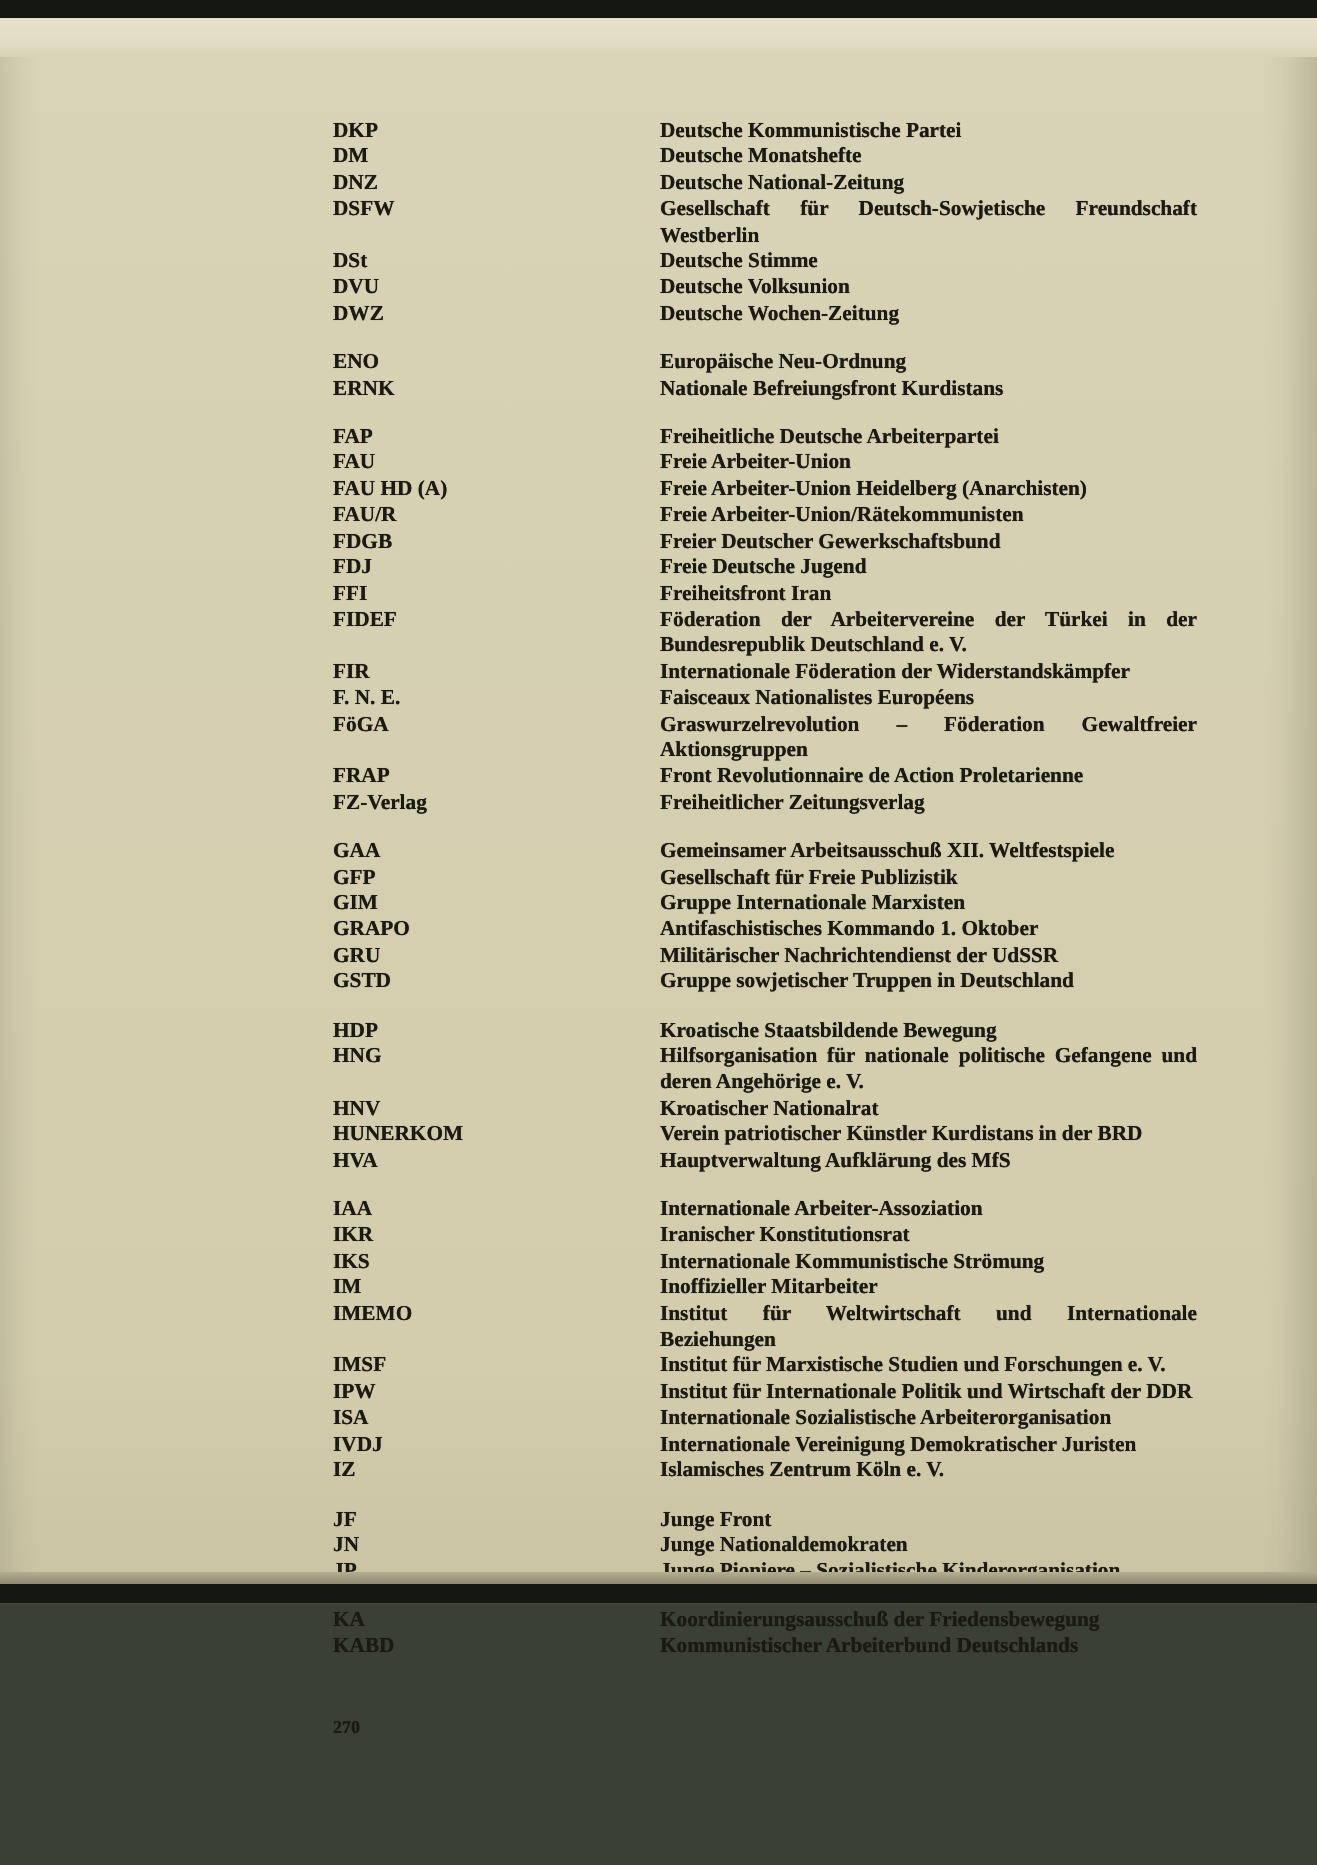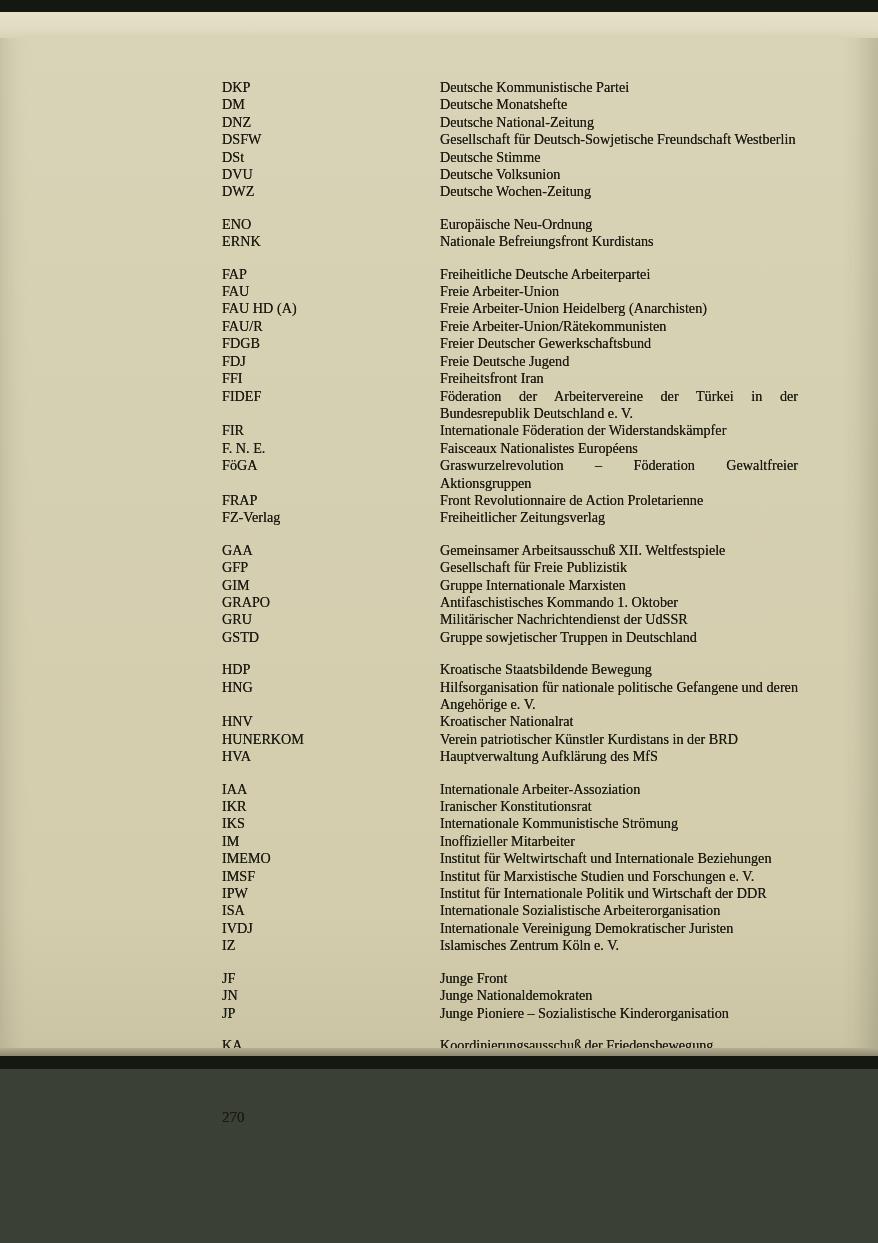--- a/index.html
+++ b/index.html
@@ -12,20 +12,21 @@
     height: 1243px;
     overflow: hidden;
     font-family: "Liberation Serif", serif;
   }
   .scan-page {
     position: relative;
     width: 878px;
     height: 1069px;
     background: linear-gradient(180deg, #d9d4b8 0%, #d6d0b2 40%, #d3cdae 85%, #c9c3a4 100%);
     box-shadow: inset -14px 0 22px rgba(60,60,40,0.18), inset 10px 0 18px rgba(60,60,40,0.10);
+    font-weight: bold;
   }
   .edge-top {
     position: absolute;
     top: 0; left: 0; right: 0;
     height: 12px;
     background: #151810;
   }
   .band-top {
     position: absolute;
     top: 12px; left: 0; right: 0;
@@ -65,22 +66,22 @@
   .def {
     flex: 1 1 auto;
     text-align: justify;
     hyphens: auto;
     margin-left: 40px;
     -webkit-hyphens: auto;
   }
   .page-number {
     position: absolute;
     left: 222px;
-    top: 1109px;
-    font-size: 15px;
+    top: 1144px;
+    font-size: 12px;
     color: #1b1a12;
     text-shadow: 0 0 0.45px rgba(25,24,14,0.85);
   }
 </style>
 </head>
 <body>
 
 <div class="scan-page">
   <div class="edge-top"></div>
   <div class="band-top"></div>

